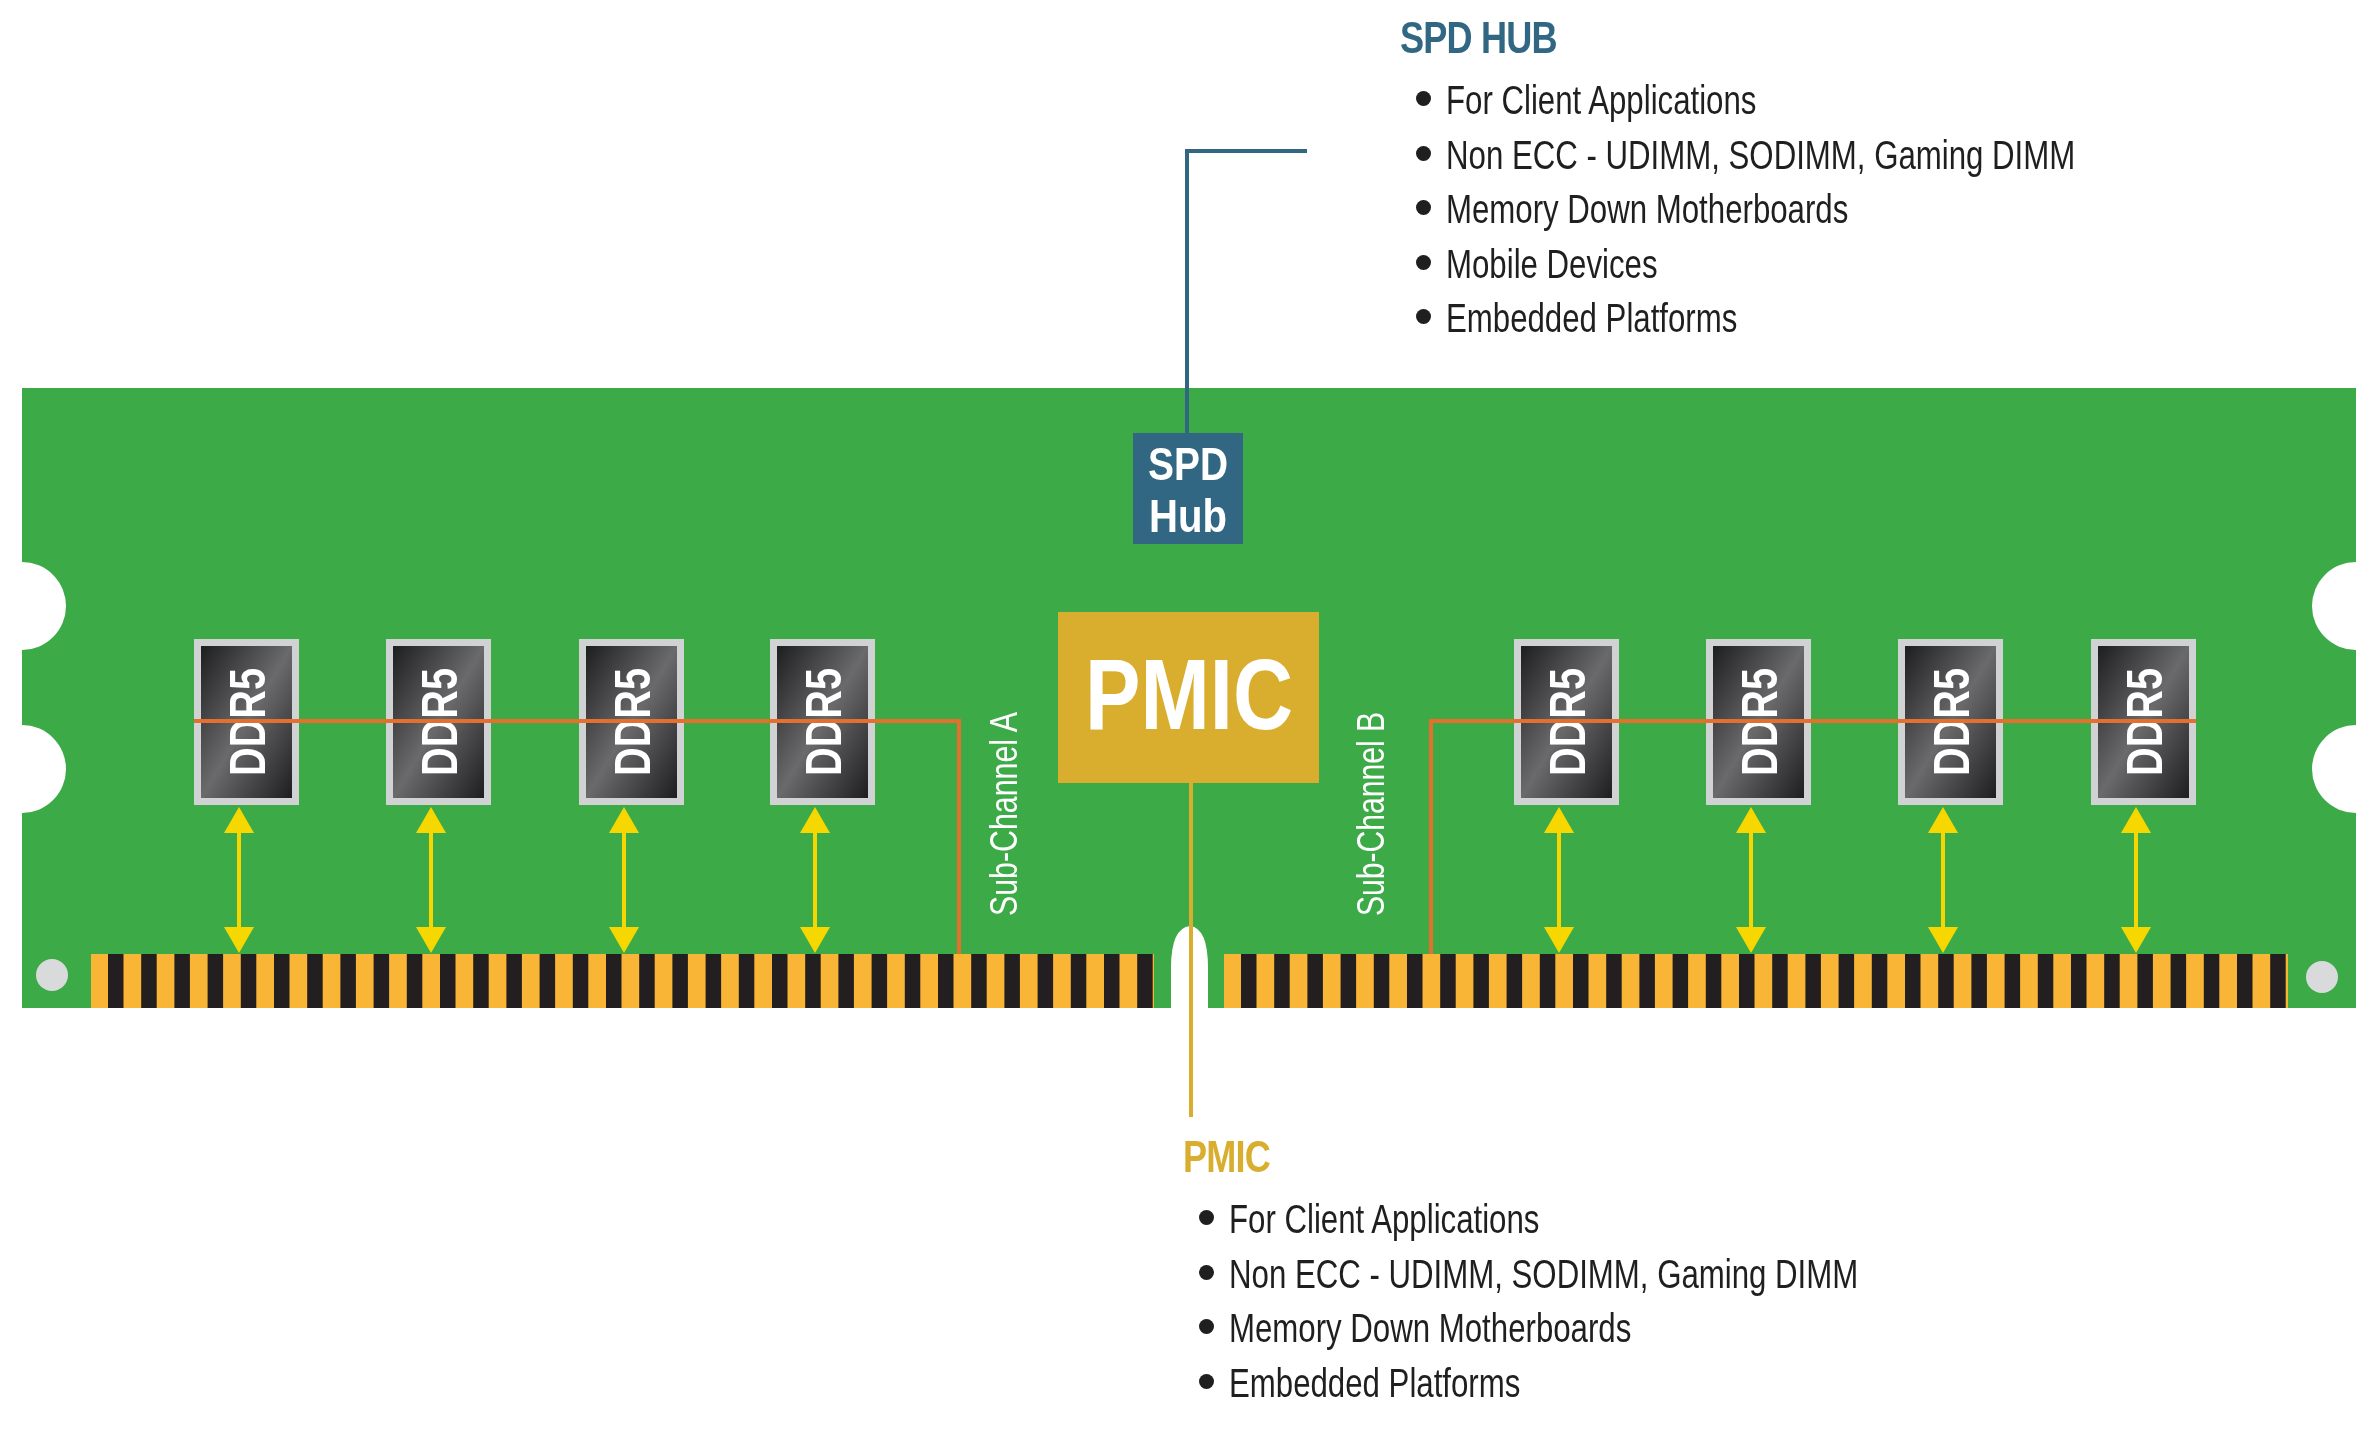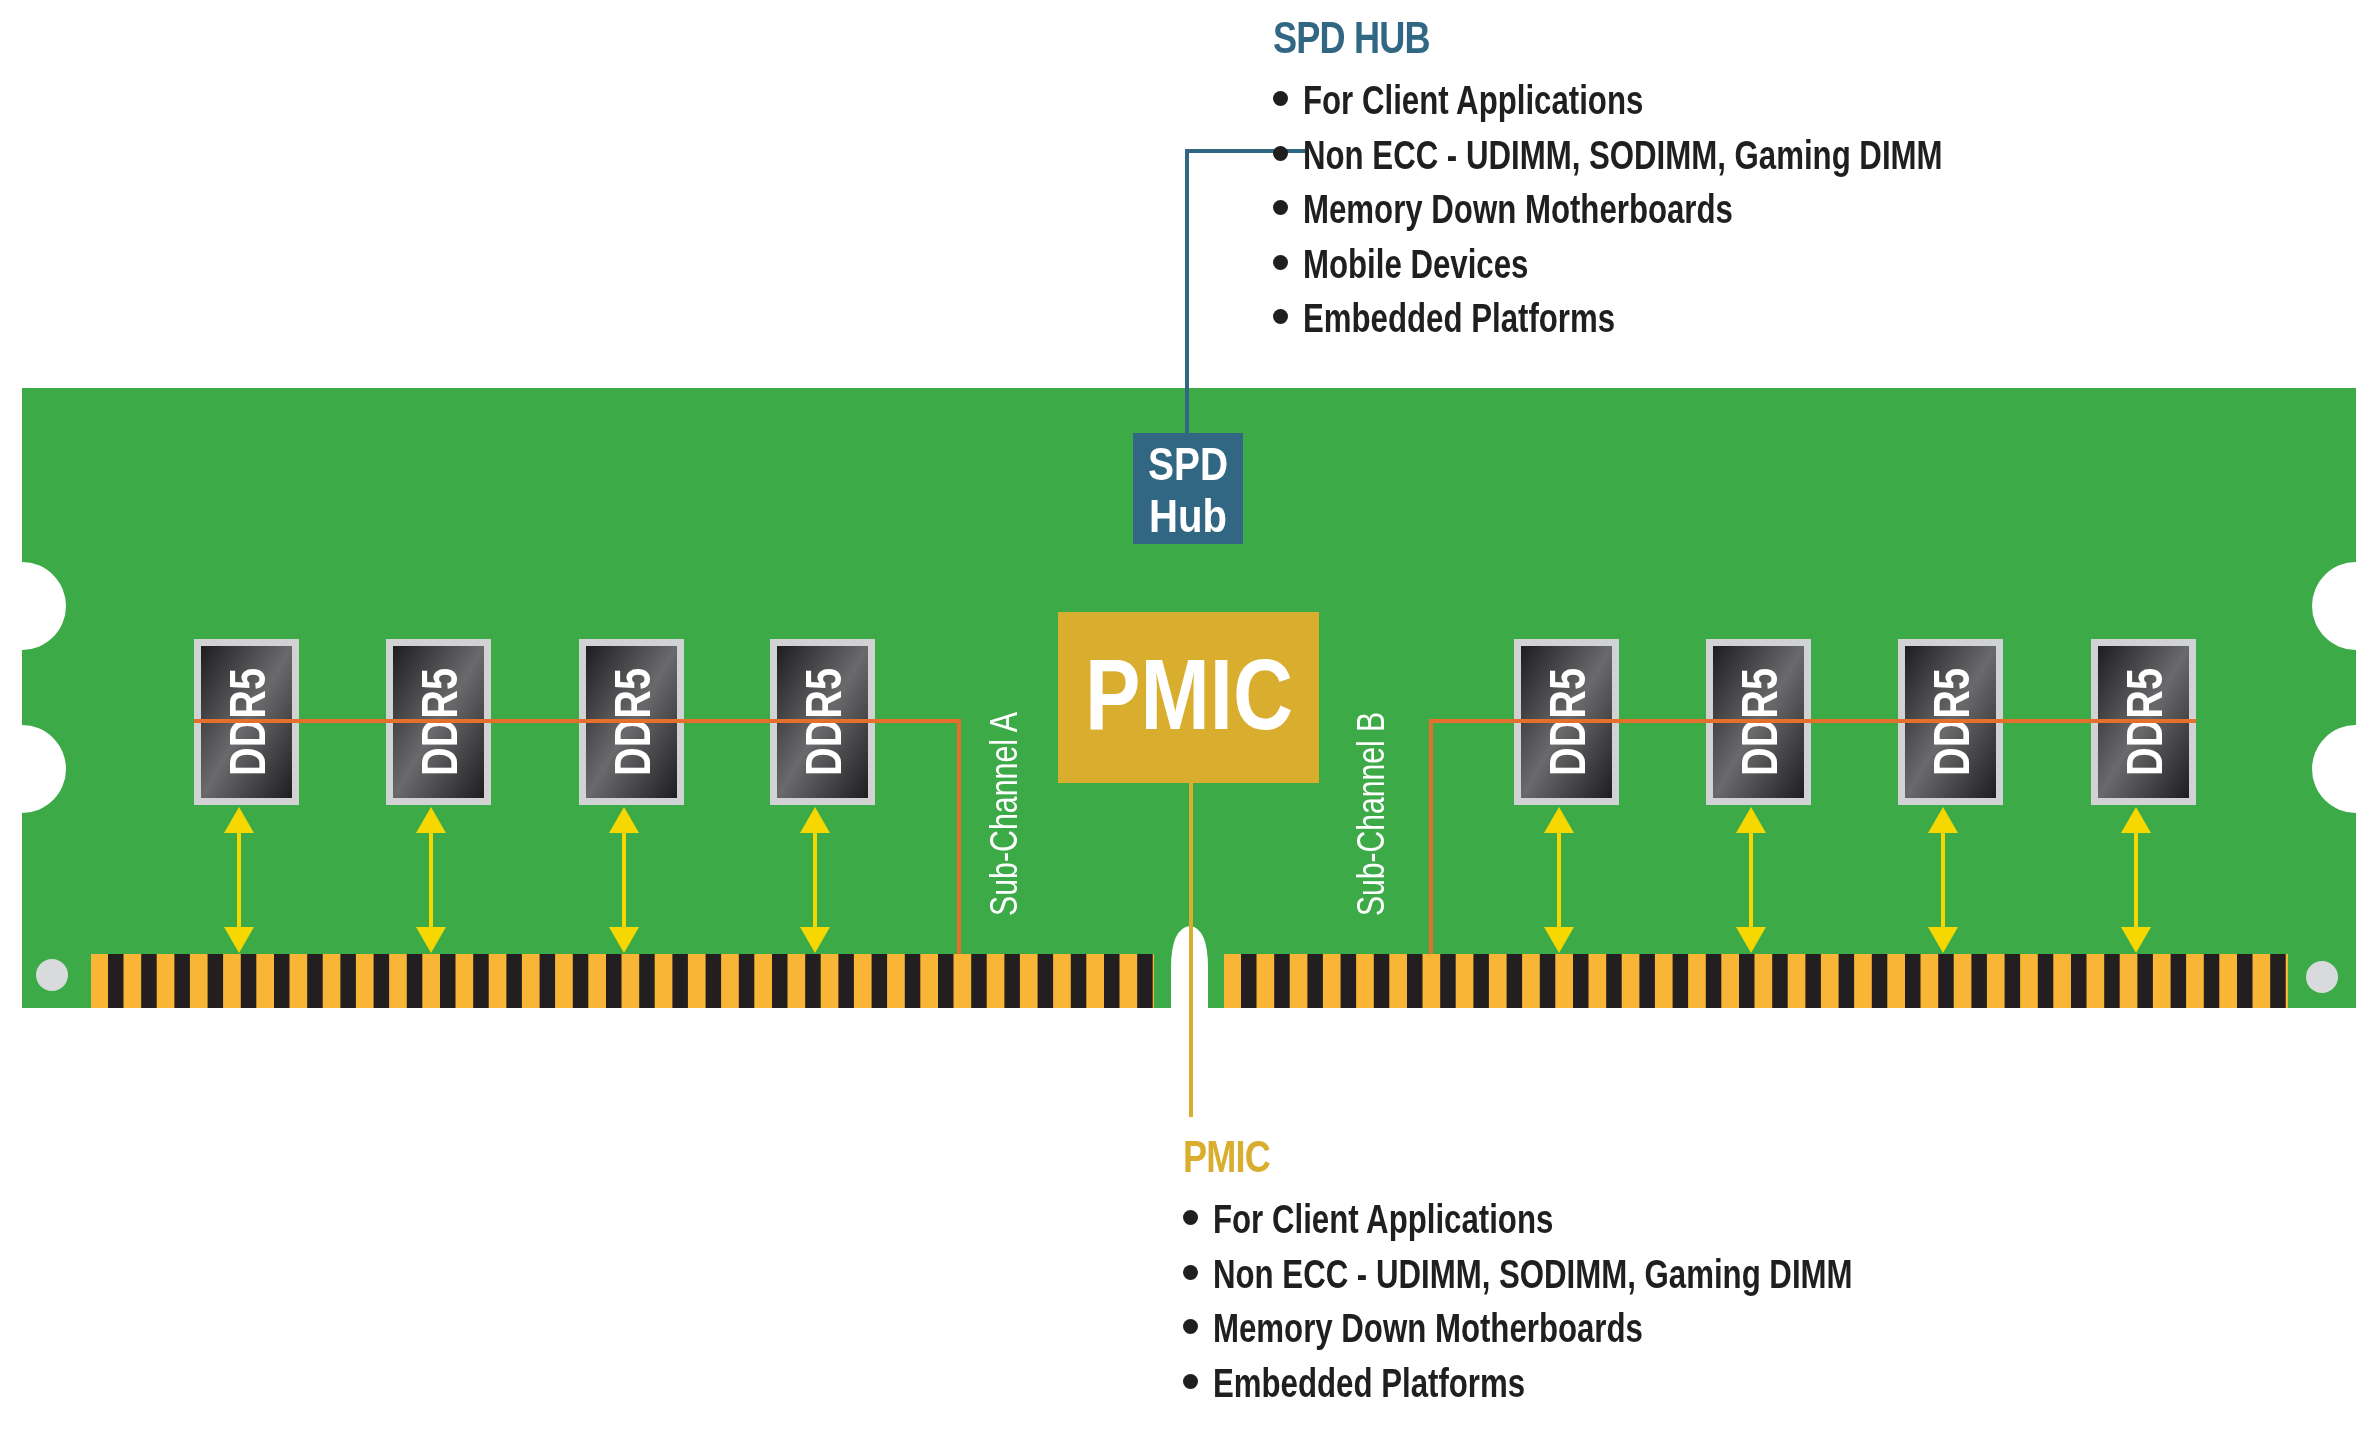--- a/index.html
+++ b/index.html
@@ -3,27 +3,27 @@
 <meta charset="utf-8">
 <style>
   html, body { margin: 0; padding: 0; background: #ffffff; }
   body { width: 2376px; height: 1453px; position: relative; overflow: hidden;
          font-family: "Liberation Sans", sans-serif; }
   #scene { position: absolute; left: 0; top: 0; }
   .callout { position: absolute; color: #1f1f1f; }
   .callout .title { font-family: "Liberation Sans", sans-serif; font-weight: bold;
                     font-size: 44px; line-height: 44px; letter-spacing: -1px;
                     transform: scaleX(0.82); transform-origin: left center; white-space: nowrap; }
-  .callout ul { list-style: none; margin: 0; padding: 0; font-weight: bold; }
+  .callout ul { list-style: none; margin: 16px; padding: 0; }
   .callout li { position: relative; height: 54.5px; line-height: 54.5px; white-space: nowrap; }
   .callout li .bullet { position: absolute; left: 0; top: 50%; width: 15px; height: 15px;
                         margin-top: -9px; border-radius: 50%; background: #1f1f1f; }
   .callout li .txt { position: absolute; left: 30px; top: 0; font-size: 40px;
                      transform: scaleX(0.78); transform-origin: left center; color: #1f1f1f; }
-  #spd-callout { left: 1273px; top: 16px; }
+  #spd-callout { left: 1400px; top: 16px; }
   #spd-callout .title { color: #316783; }
   #spd-callout ul { margin-top: 13px; }
   #pmic-callout { left: 1183px; top: 1135px; }
   #pmic-callout .title { color: #D9AE2F; }
   #pmic-callout ul { margin-top: 13px; }
   #spd-callout li .bullet, #pmic-callout li .bullet { left: 0px; }
 </style>
 </head>
 <body>
 

